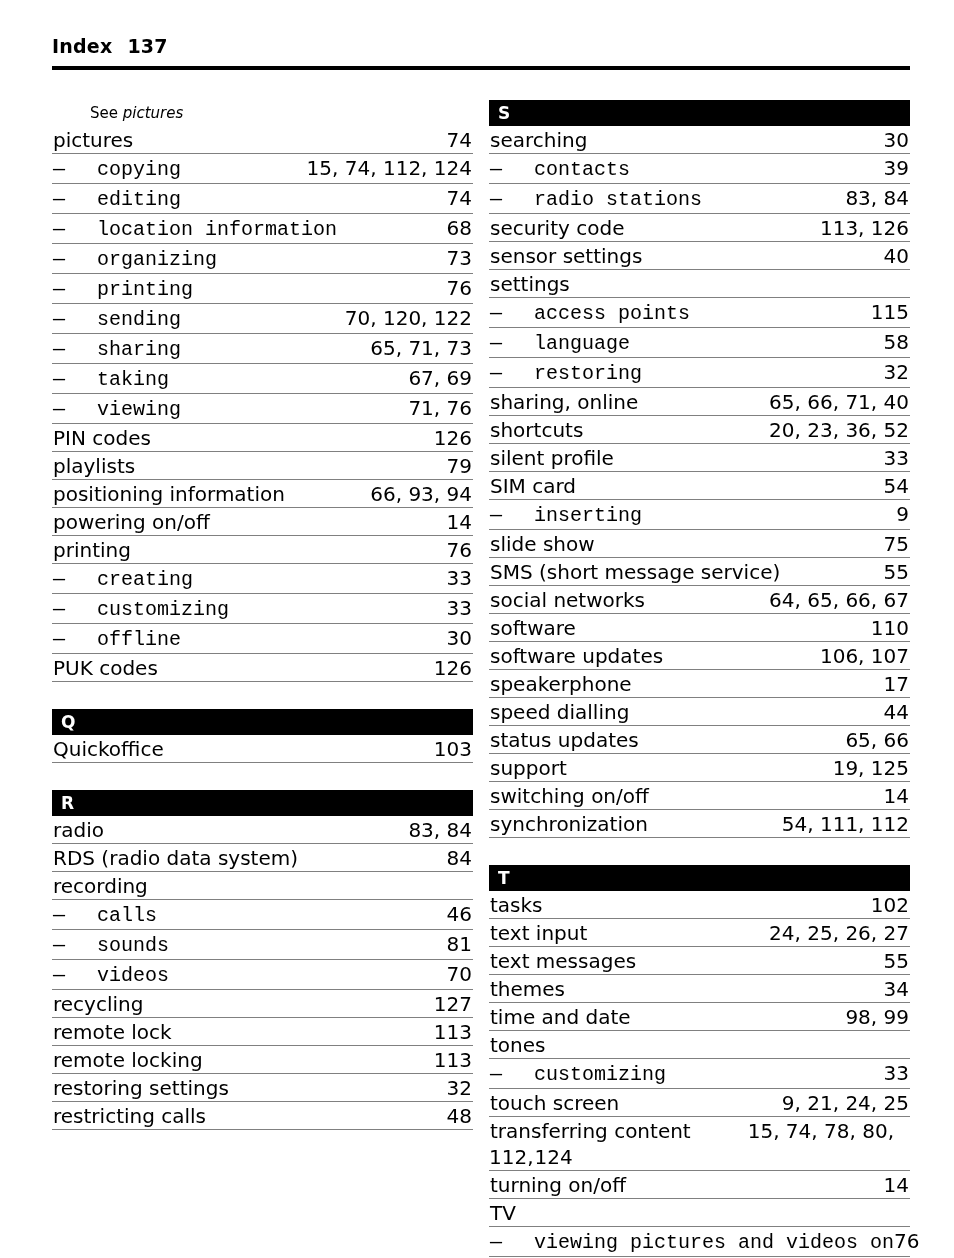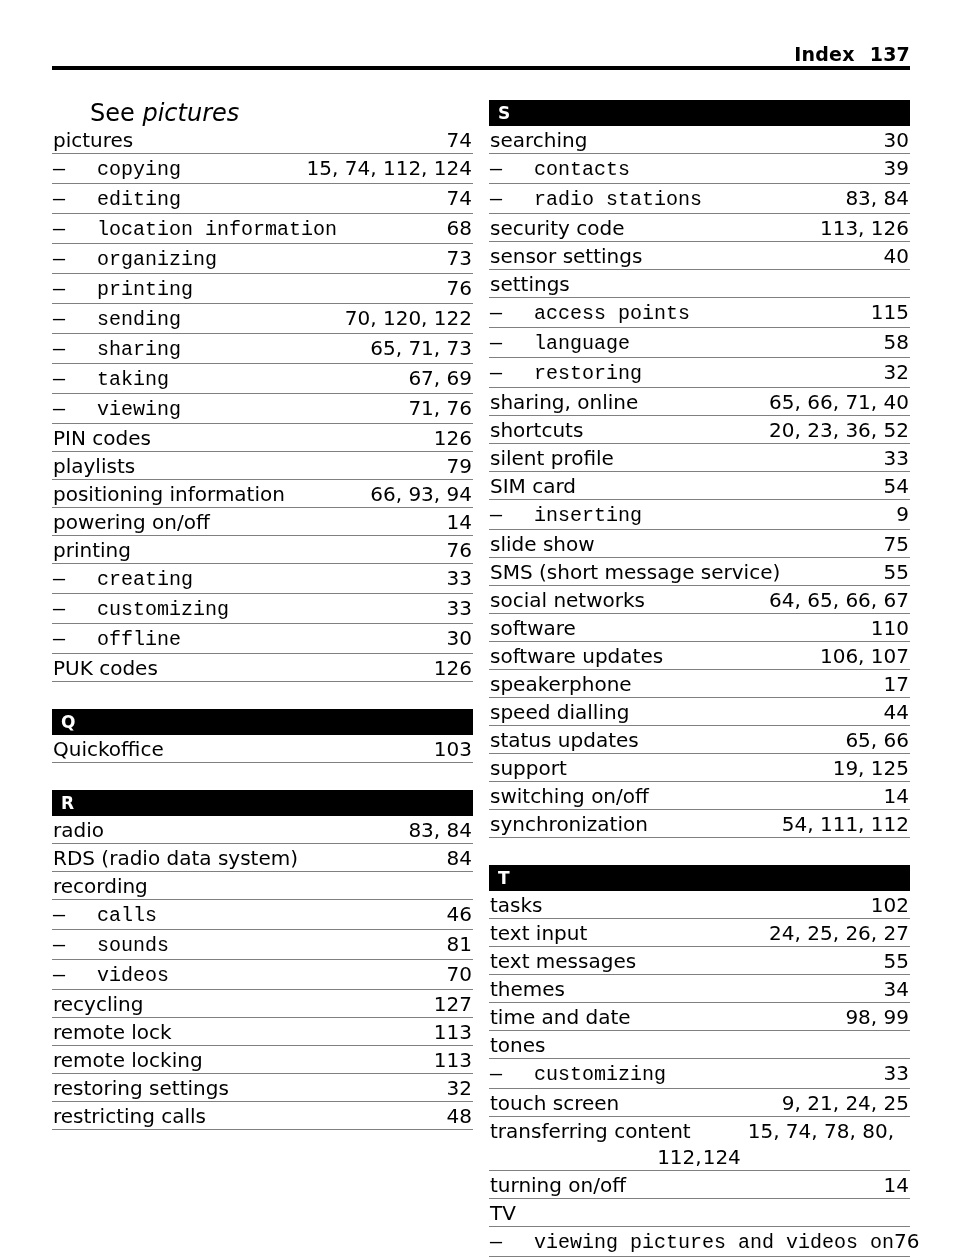--- a/index.html
+++ b/index.html
@@ -20,23 +20,22 @@
     position: absolute;
     left: 0; top: 0;
     width: 954px;
     height: 1258px;
   }
 
   
   .header {
     position: absolute;
     left: 52px;
-    top: 42px;
+    top: 34px;
     width: 858px;
-    text-align: right;
   }
   .header-text {
     font-size: 19px;
     font-weight: bold;
     letter-spacing: 0.2px;
     line-height: 24px;
     display: inline-block;
   }
   .header-rule {
     position: absolute;
@@ -107,42 +106,42 @@
     padding-left: 1px;
     font-family: Liberation Mono, monospace;
   }
   .dash {
     display: inline-block;
     width: 44px;
   }
   
   .seealso {
     min-height: 26px;
-    font-size: 24px;
+    font-size: 15px;
     line-height: 26px;
     padding-left: 38px;
     border-bottom: none;
   }
   .seealso .ital {
     font-style: italic;
   }
   
   .entry.wrap {
     display: block;
     position: relative;
     min-height: 52px;
   }
   .entry.wrap .line1 {
     display: flex;
     justify-content: space-between;
     align-items: baseline;
   }
   .entry.wrap .line2 {
     display: flex;
-    justify-content: center;
+    justify-content: flex-start;
     align-items: baseline;
   }
   .entry.wrap .line1 .entry-pages { padding-right: 16px; }
 </style>
 </head>
 <body>
 
 <div class="page">
 
   <div class="header">

